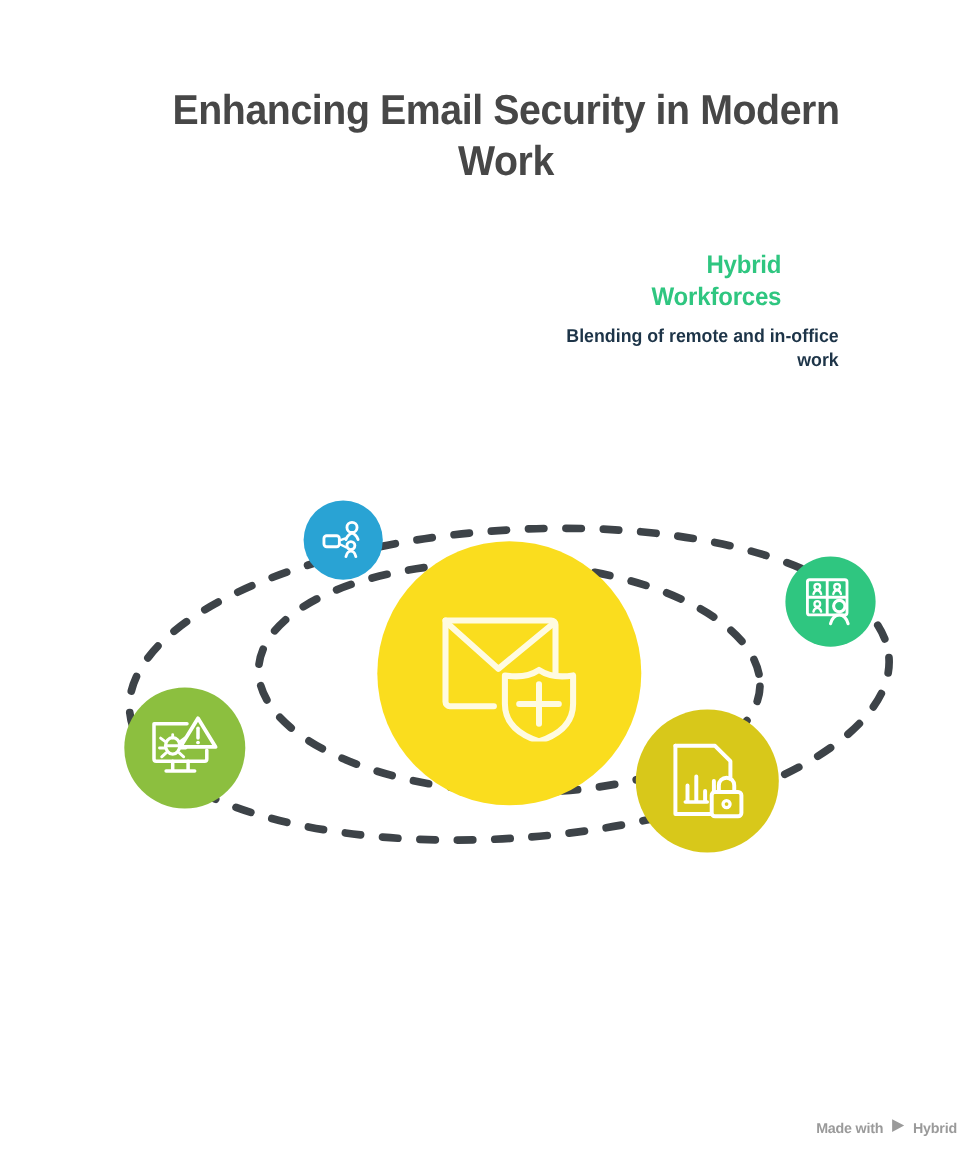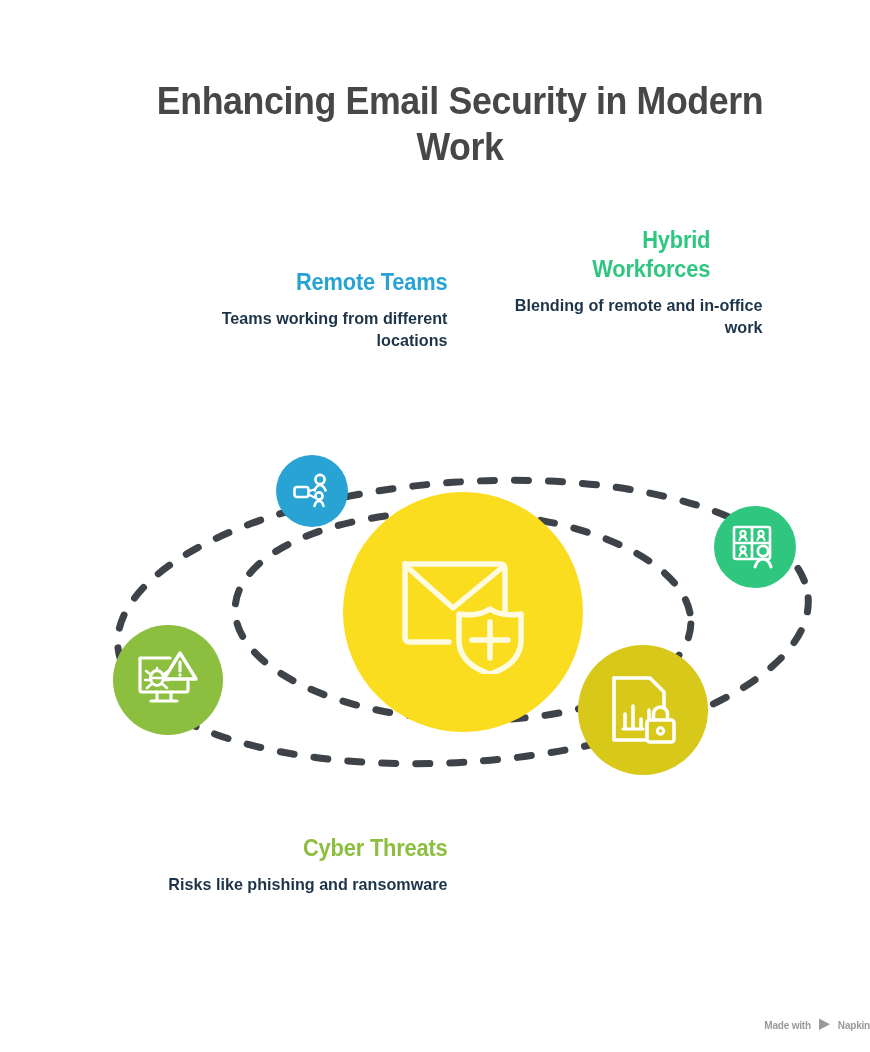--- a/index.html
+++ b/index.html
@@ -121,48 +121,40 @@
 
   
   .watermark {
     position: absolute;
     right: 25px;
     bottom: 18px;
     display: flex;
     align-items: center;
     gap: 6px;
     color: #9a9a9a;
-    font-size: 10px;
+    font-size: 13px;
     font-weight: 700;
     font-family: "Liberation Sans Narrow", "Liberation Sans", sans-serif;
     letter-spacing: -0.2px;
   }
   .watermark .wm-mark { display: block; }
 </style>
 </head>
 <body>
 
 <div id="page">
 
   <div class="title">Enhancing Email Security in Modern Work</div>
 
-  <div class="label-block" id="block-remote-teams">
-    <div class="label-heading" style="color:#29A3D4">Remote Teams</div>
-    <div class="label-desc">Teams working from different locations</div>
-  </div>
 
   <div class="label-block" id="block-hybrid">
     <div class="label-heading" style="color:#2FC680; max-width:190px; margin:0 auto;">Hybrid Workforces</div>
     <div class="label-desc">Blending of remote and in-office work</div>
   </div>
 
-  <div class="label-block" id="block-cyber-threats">
-    <div class="label-heading" style="color:#8CBF3F">Cyber Threats</div>
-    <div class="label-desc">Risks like phishing and ransomware</div>
-  </div>
 
 
   <div id="diagram">
 
     <svg id="orbit-svg" width="870" height="400" viewBox="0 0 870 400">
 
       <ellipse cx="438" cy="202" rx="346" ry="140" fill="none" stroke="#3D4348" stroke-width="7" stroke-linecap="round" stroke-dasharray="14 20" transform="rotate(-4 438 202)"></ellipse>
 
       <ellipse cx="438" cy="196" rx="228" ry="104" fill="none" stroke="#3D4348" stroke-width="7" stroke-linecap="round" stroke-dasharray="14 20" transform="rotate(2 438 196)"></ellipse>
     </svg>
@@ -242,16 +234,16 @@
     </div>
   </div>
 
   <div class="watermark">
     <span>Made with</span>
     <span class="wm-mark">
       <svg width="15" height="15" viewBox="0 0 15 15">
         <path d="M2 1.5 L2 13 L13 7.2 Z" fill="#9a9a9a"></path>
       </svg>
     </span>
-    <span>Napkin</span>
+    <span>Hybrid</span>
   </div>
 
 </div>
 
 </body></html>

